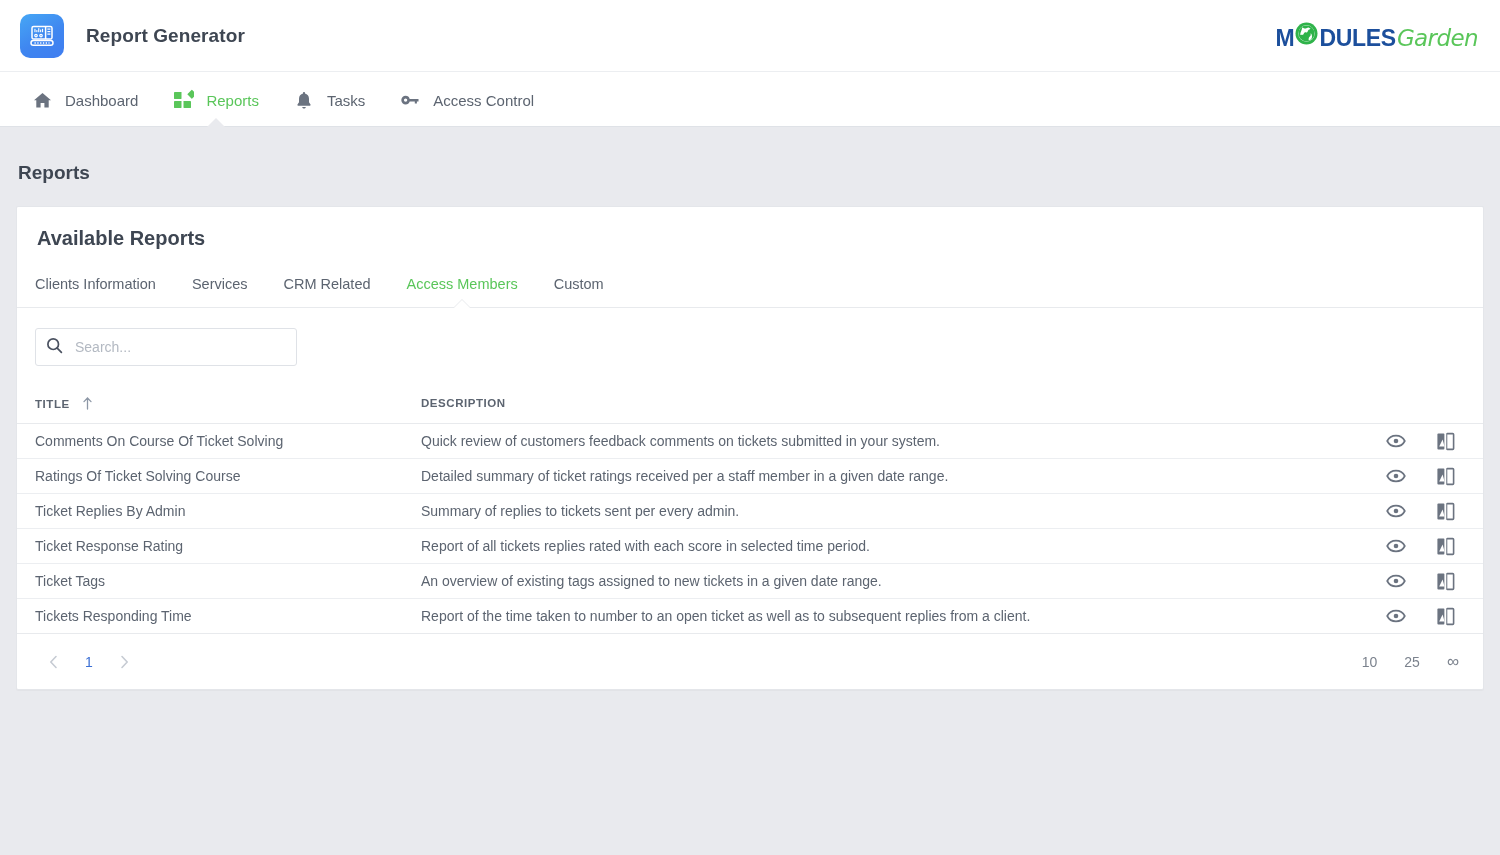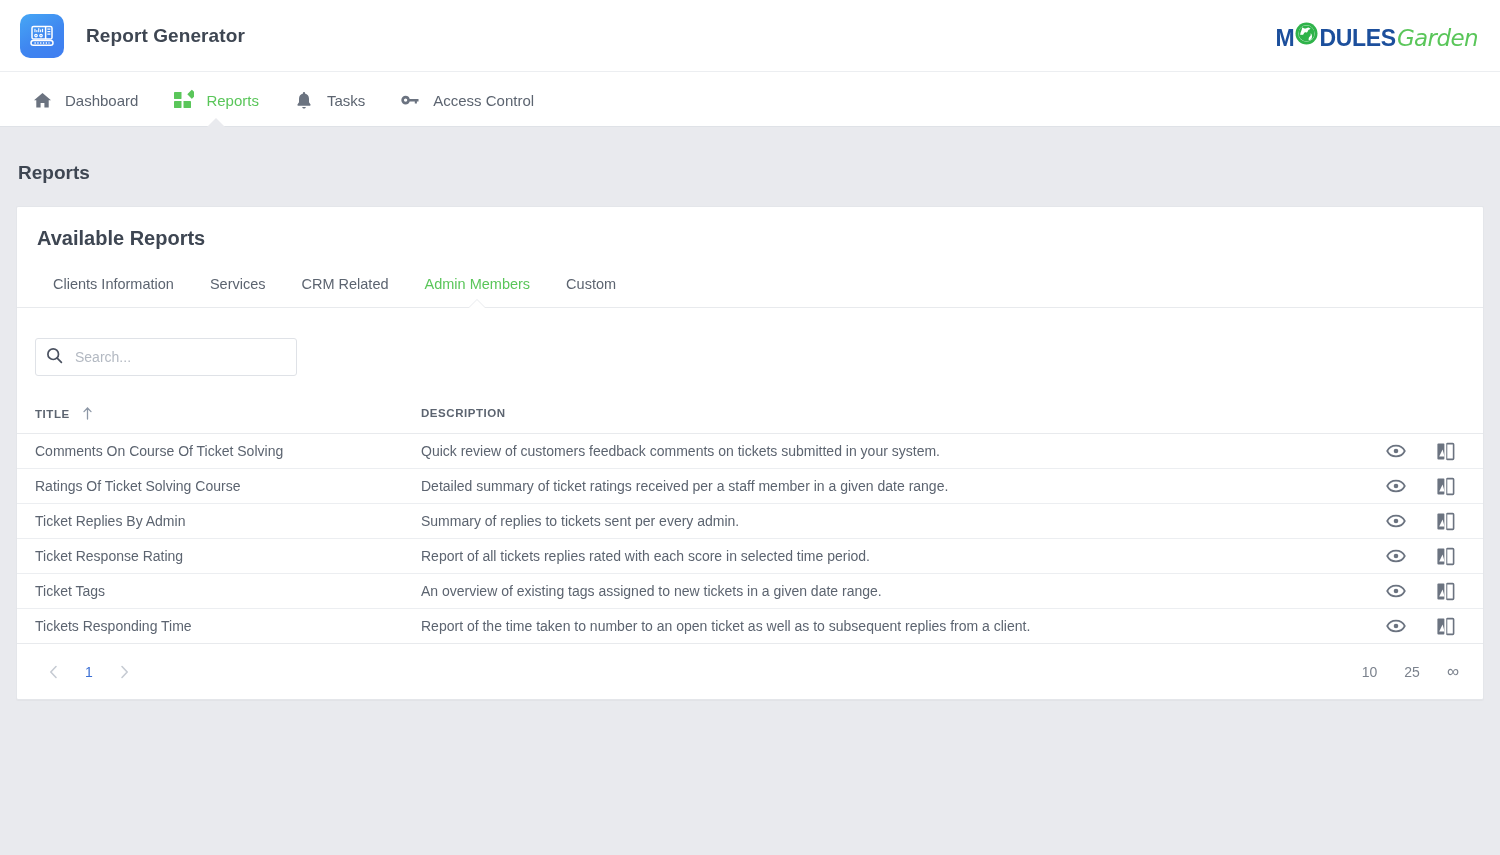--- a/index.html
+++ b/index.html
@@ -105,21 +105,20 @@
   }
   .card-title {
     font-size: 20px;
     font-weight: bold;
     color: #3e4652;
     padding-bottom: 18px;
   }
   .tabs {
     display: flex;
     border-bottom: 1px solid #e8eaed;
-    padding-left: 18px;
     position: relative;
     text-align: right;
   }
   .tab {
     font-size: 14.5px;
     color: #5c6470;
     padding: 8px 18px 15px 18px;
     cursor: pointer;
     position: relative;
     white-space: nowrap;
@@ -137,21 +136,20 @@
   }
 
   .search-wrap { padding: 20px 20px 16px 18px; }
   .search-box {
     width: 262px; height: 38px;
     border: 1px solid #dfe2e7;
     border-radius: 3px;
     display: flex; align-items: center;
     padding: 0 10px;
     background: #fff;
-    margin-top: 10px;
   }
   .search-box input {
     border: 0; outline: 0;
     font-size: 14px;
     color: #5c6470;
     margin-left: 12px;
     width: 100%;
     font-family: "Liberation Sans", sans-serif;
     background: transparent;
   }
@@ -302,21 +300,21 @@
       <div class="tab">
         <span>Clients Information</span>
       </div>
       <div class="tab">
         <span>Services</span>
       </div>
       <div class="tab">
         <span>CRM Related</span>
       </div>
       <div class="tab active">
-        <span>Admin Members</span>
+        <span>Access Members</span>
         <span class="tab-arrow"></span>
       </div>
       <div class="tab">
         <span>Custom</span>
       </div>
     </div>
 
     <div class="search-wrap">
       <div class="search-box">
         <span>

